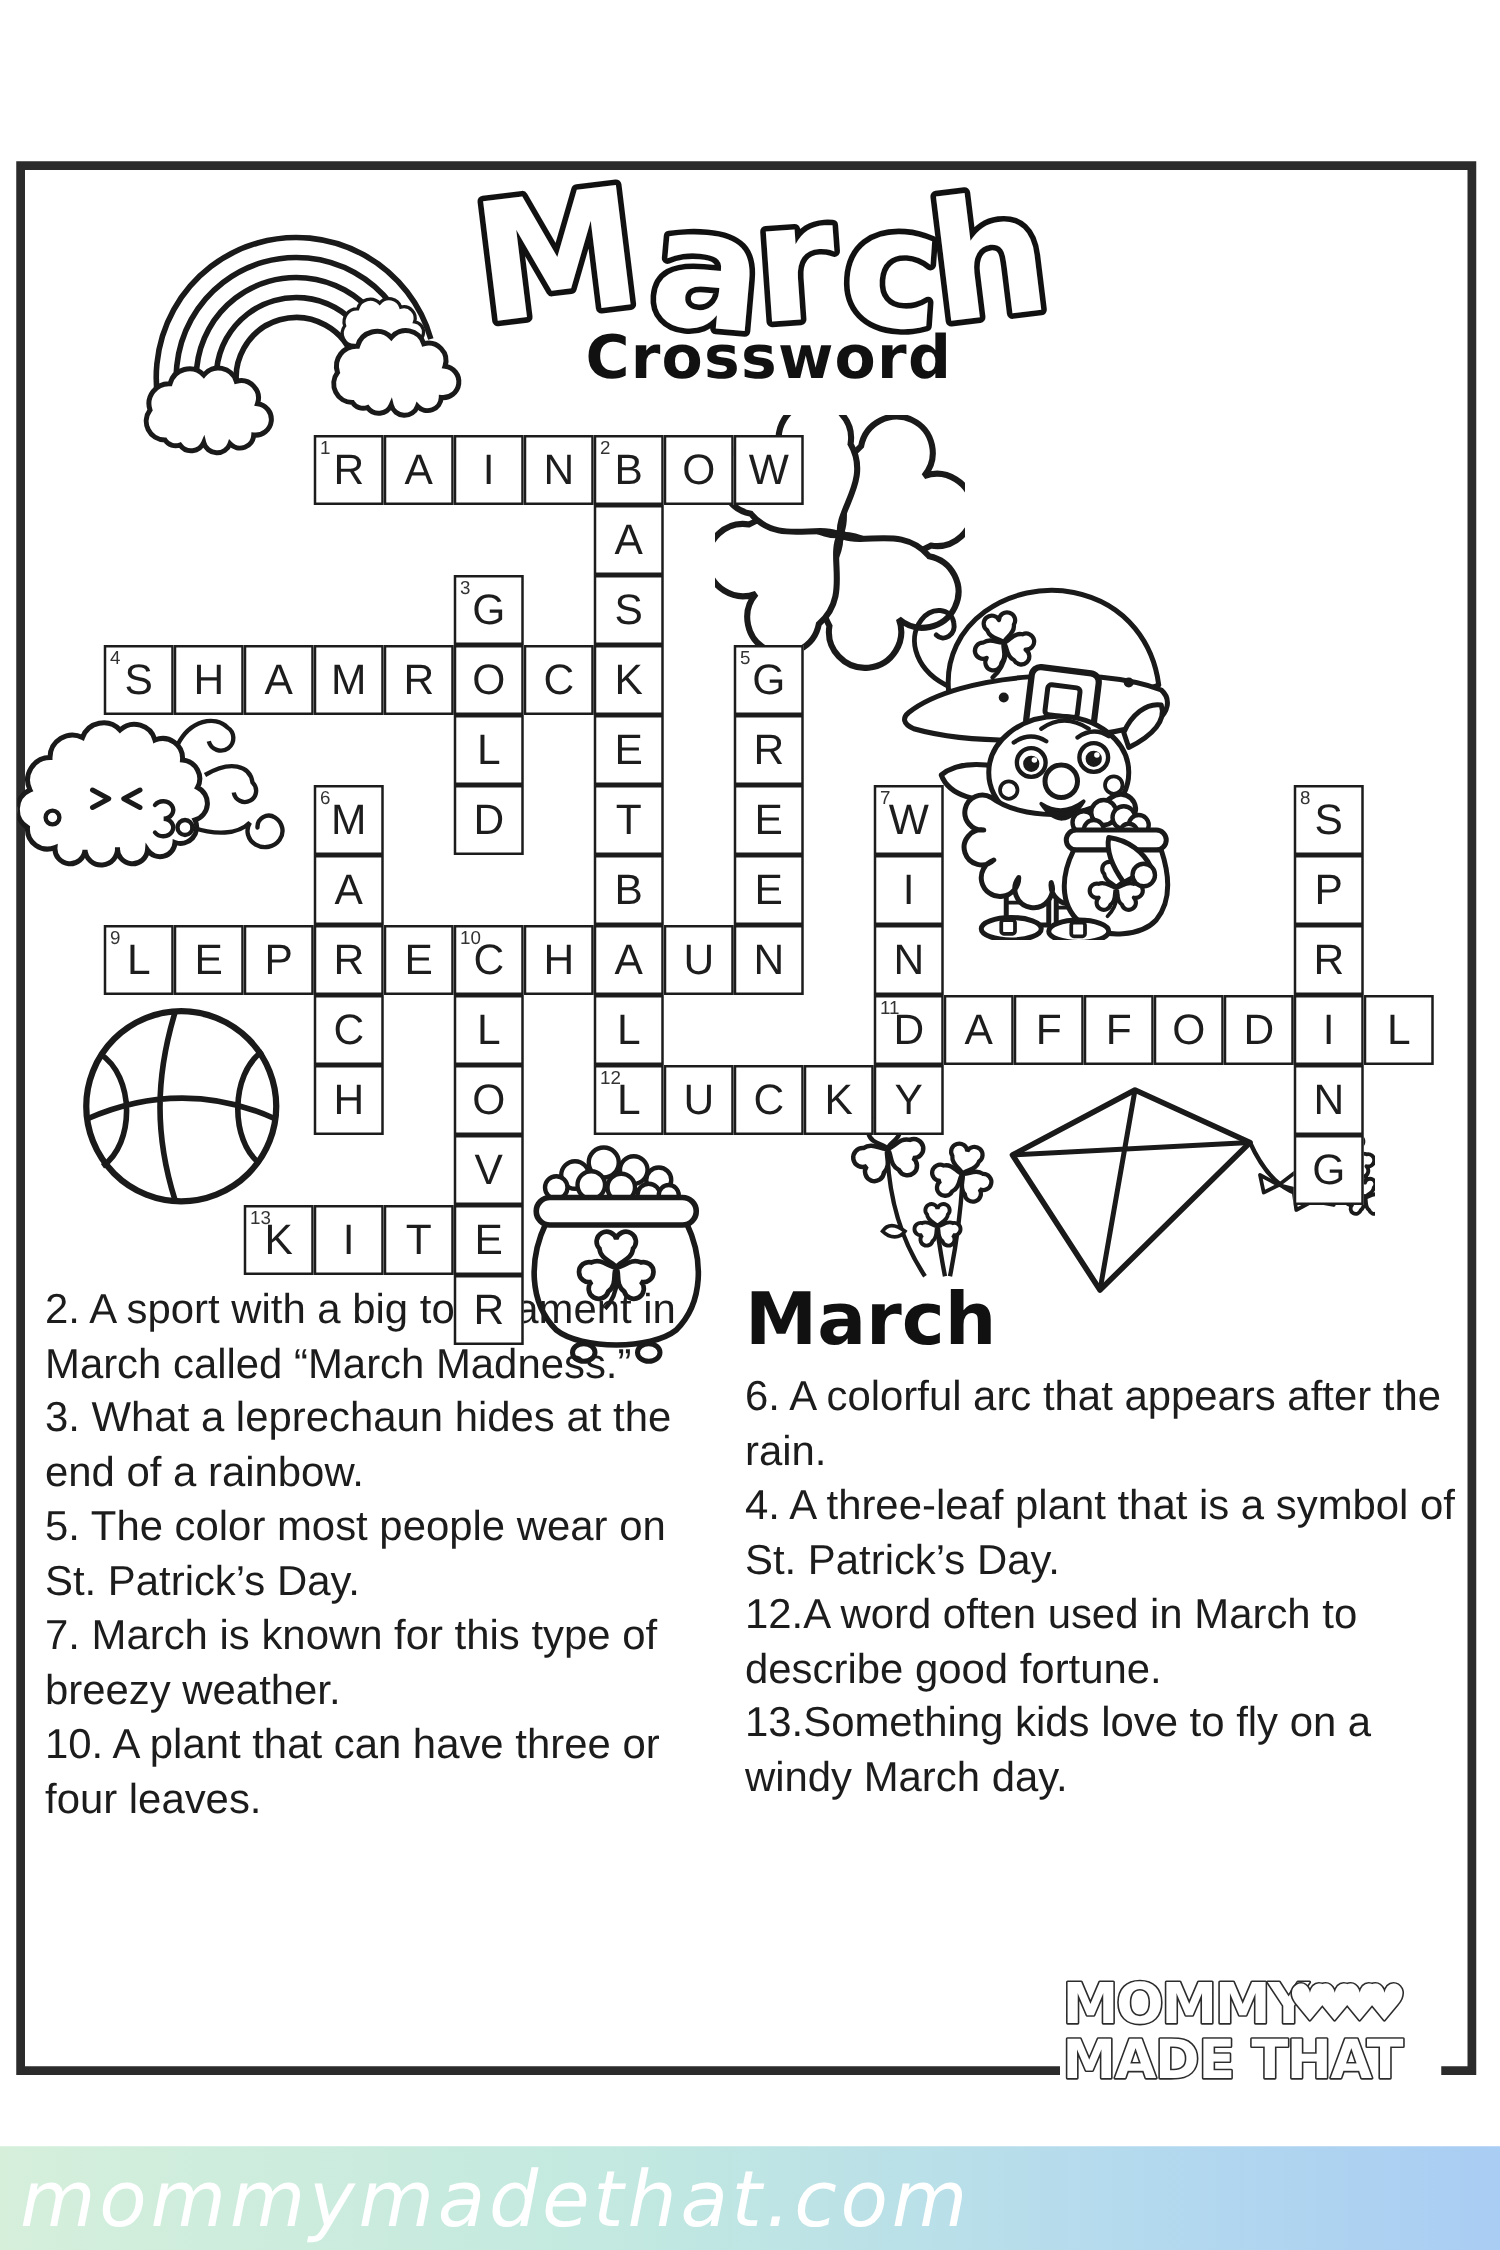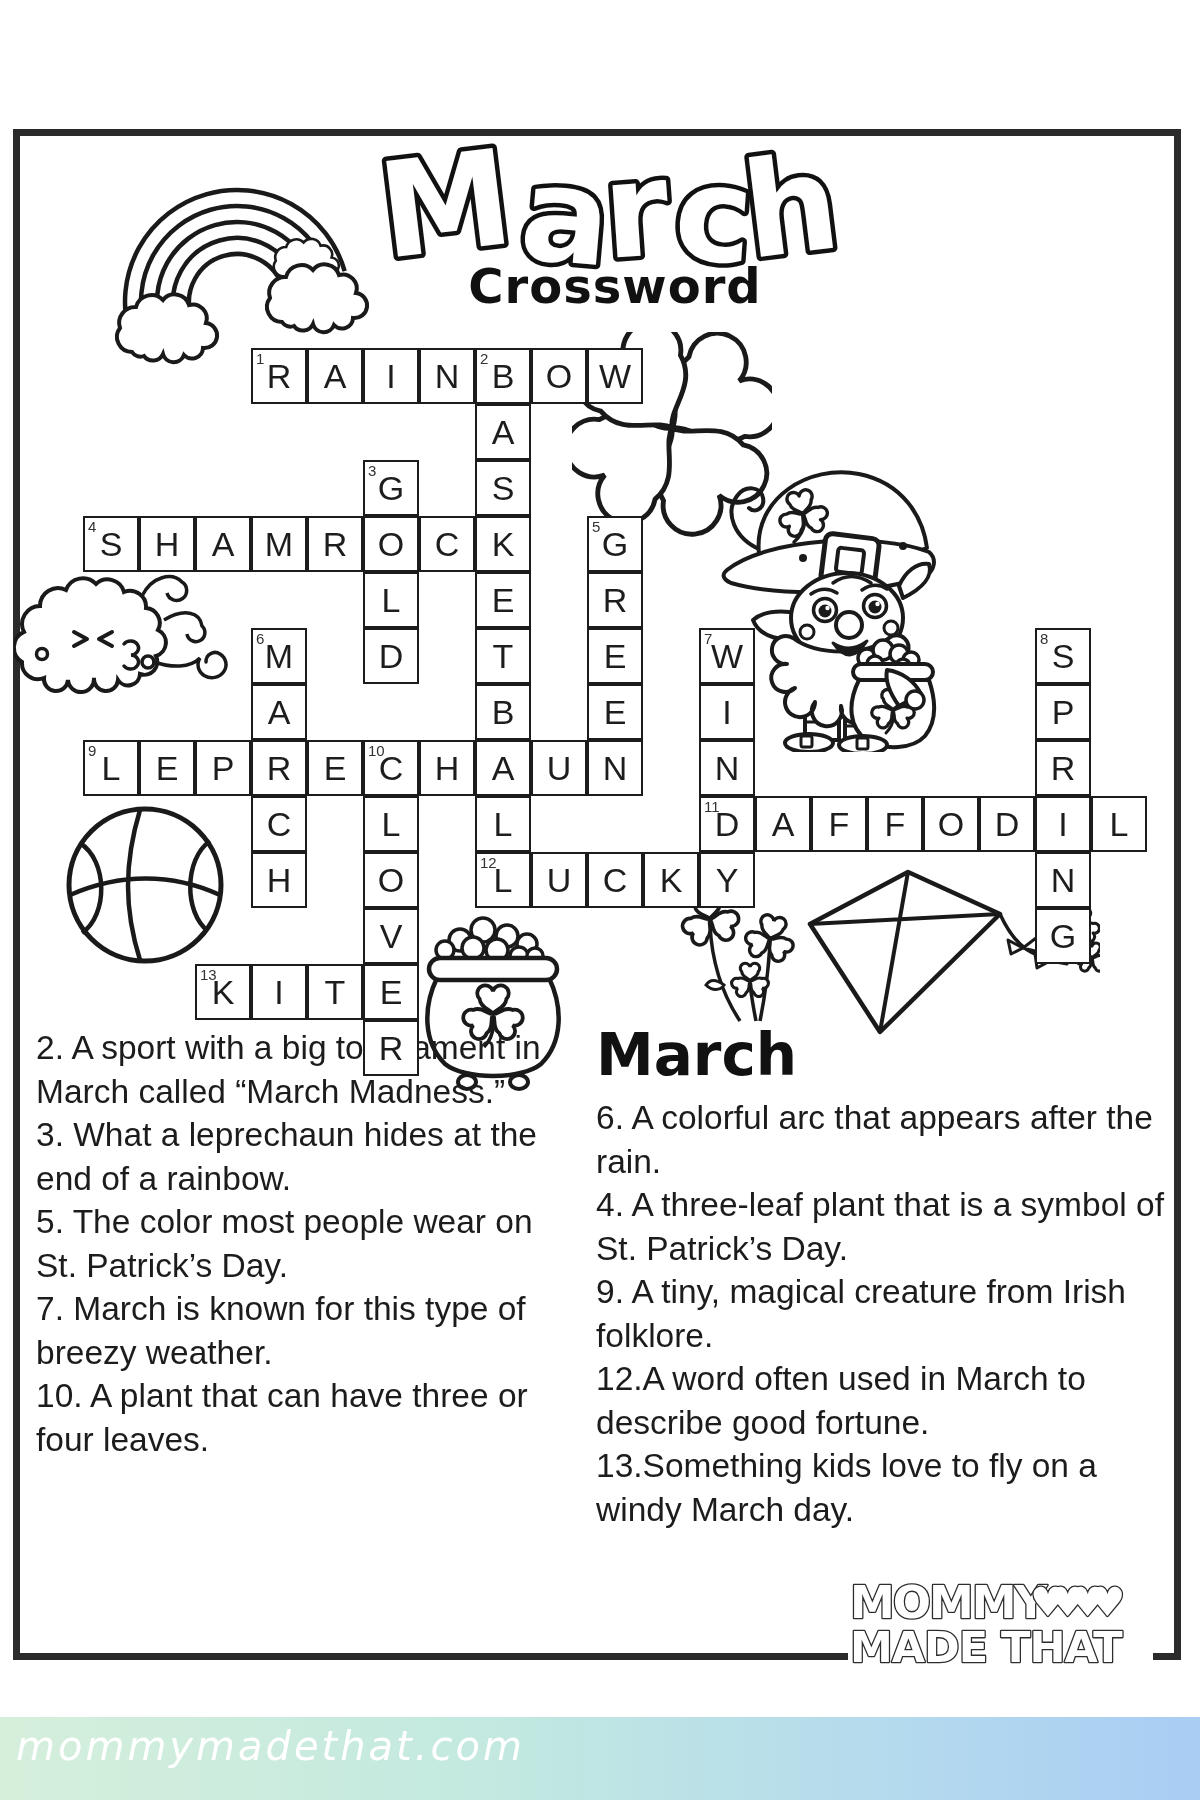--- a/index.html
+++ b/index.html
@@ -27,21 +27,21 @@
   #across-col{left:596px;width:580px;}
   .clue-heading{margin:0 0 12px 0;font-family:"DejaVu Sans",sans-serif;font-weight:700;
         font-size:58px;color:#111;line-height:1.0;}
   .clue{font-size:33.5px;line-height:1.3;color:#1c1c1c;}
   
   .logo-svg{position:absolute;left:848px;top:1580px;width:305px;height:92px;z-index:8;background:#fff;}
   
   .footer{position:absolute;left:0;top:1717px;width:1200px;height:83px;z-index:9;
         background:linear-gradient(90deg,#d5efdb 0%,#c3e9e0 40%,#b4daee 75%,#a9cdf3 100%);}
   .footer-text{position:absolute;left:16px;top:6px;font-family:"DejaVu Sans",sans-serif;
-        font-style:italic;font-size:40px;letter-spacing:3px;color:#ffffff;}
+        font-style:italic;font-size:62px;letter-spacing:3px;color:#ffffff;}
   svg{display:block;}
 </style>
 </head>
 <body>
 
 <div class="page">
 
   <svg width="0" height="0" style="position:absolute">
     <defs>
       <path id="leaf" d="M0,0 C-6,-12 -30,-14 -32,-36 A19,19 0 1 1 0,-54 A19,19 0 1 1 32,-36 C30,-14 6,-12 0,0 Z"></path>
@@ -481,21 +481,20 @@
         <div class="clue">5. The color most people wear on St. Patrick’s Day.</div>
         <div class="clue">7. March is known for this type of breezy weather.</div>
         <div class="clue">10. A plant that can have three or four leaves.</div>
       </div>
   </div>
   <div class="clue-col" id="across-col">
     <h2 class="clue-heading">March</h2>
     <div>
         <div class="clue">6. A colorful arc that appears after the rain.</div>
         <div class="clue">4. A three-leaf plant that is a symbol of St. Patrick’s Day.</div>
-        <div class="clue">9. A tiny, magical creature from Irish folklore.</div>
         <div class="clue">12.A word often used in March to describe good fortune.</div>
         <div class="clue">13.Something kids love to fly on a windy March day.</div>
       </div>
   </div>
 
   <svg class="logo-svg" viewBox="0 0 305 92">
     <g font-family="DejaVu Sans, sans-serif" font-weight="700" fill="#ffffff" stroke="#2c2c2c" stroke-width="2.6" paint-order="stroke" stroke-linejoin="round">
       <text x="2" y="38" font-size="45" letter-spacing="-2">MOMMY</text>
       <text x="182" y="36" font-size="40" letter-spacing="-16">♥♥♥♥</text>
       <text x="2" y="82" font-size="43" letter-spacing="-1">MADE THAT</text>

